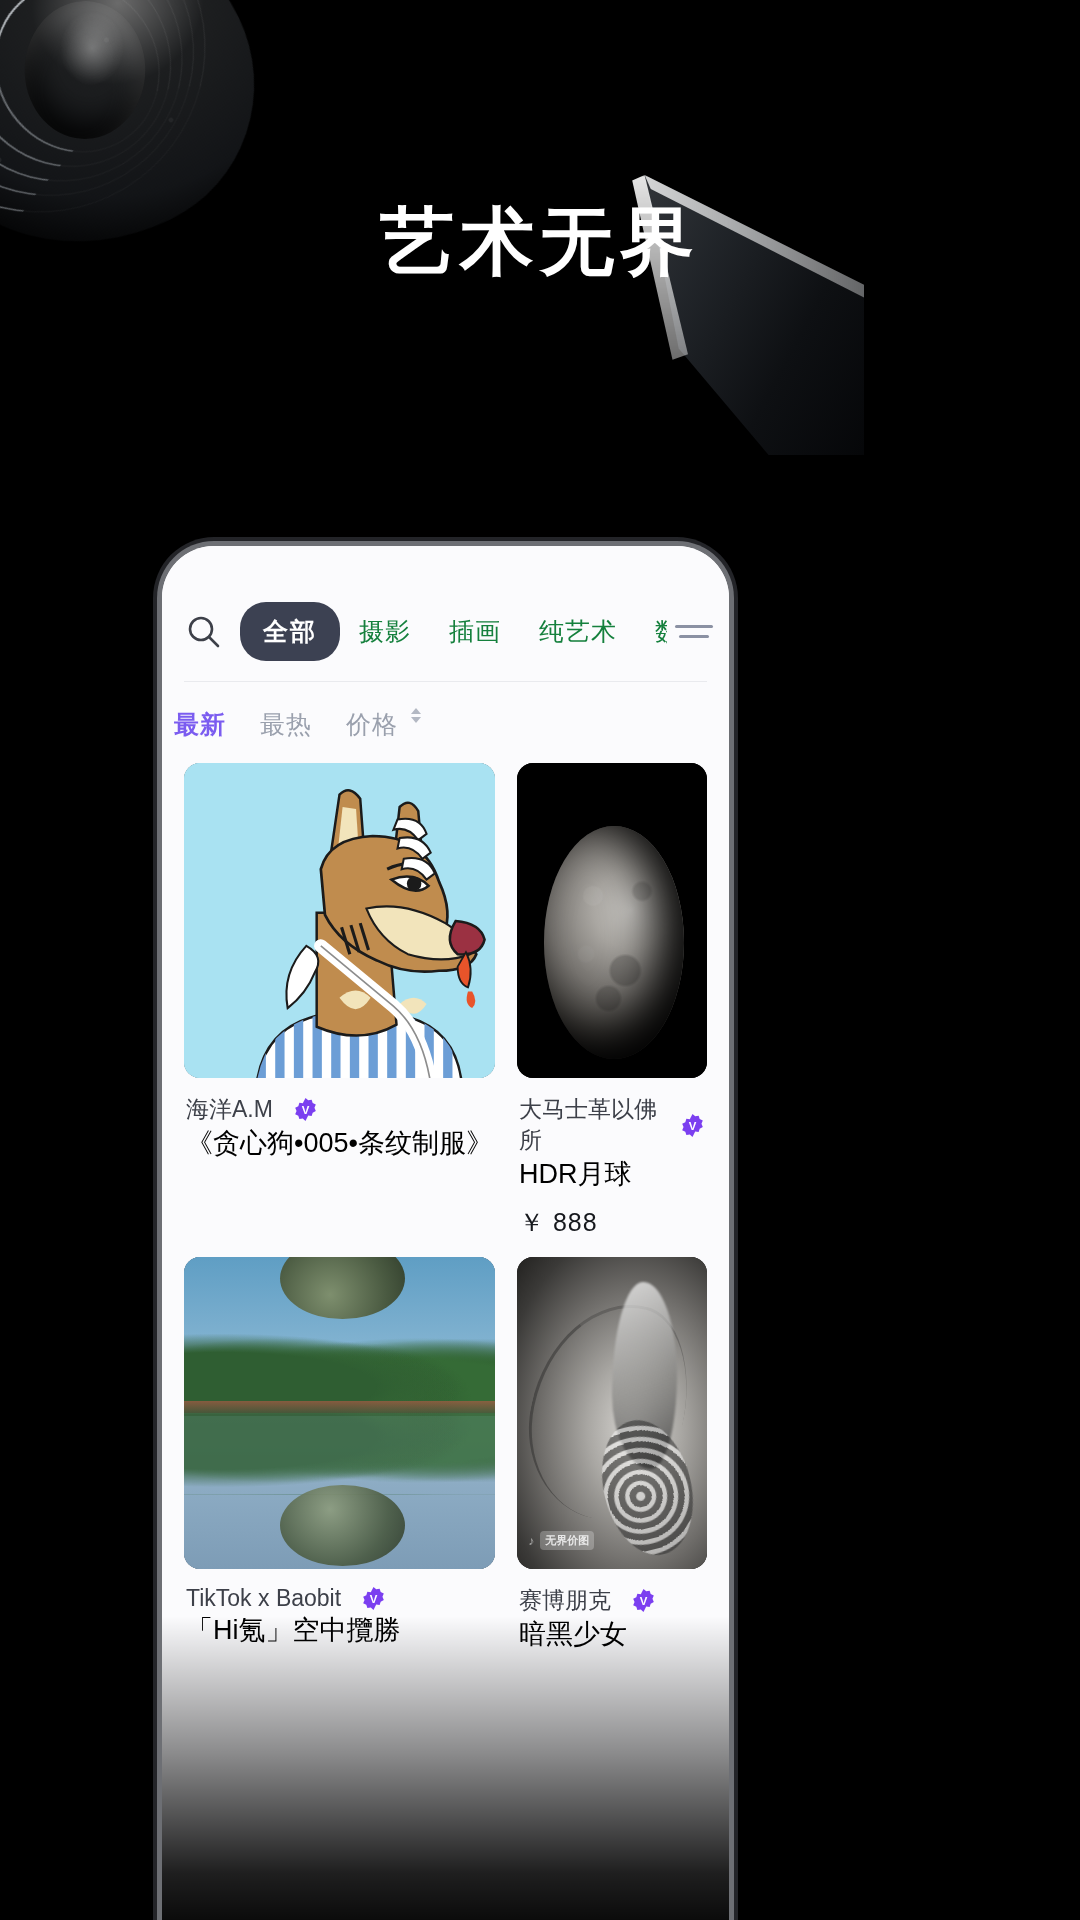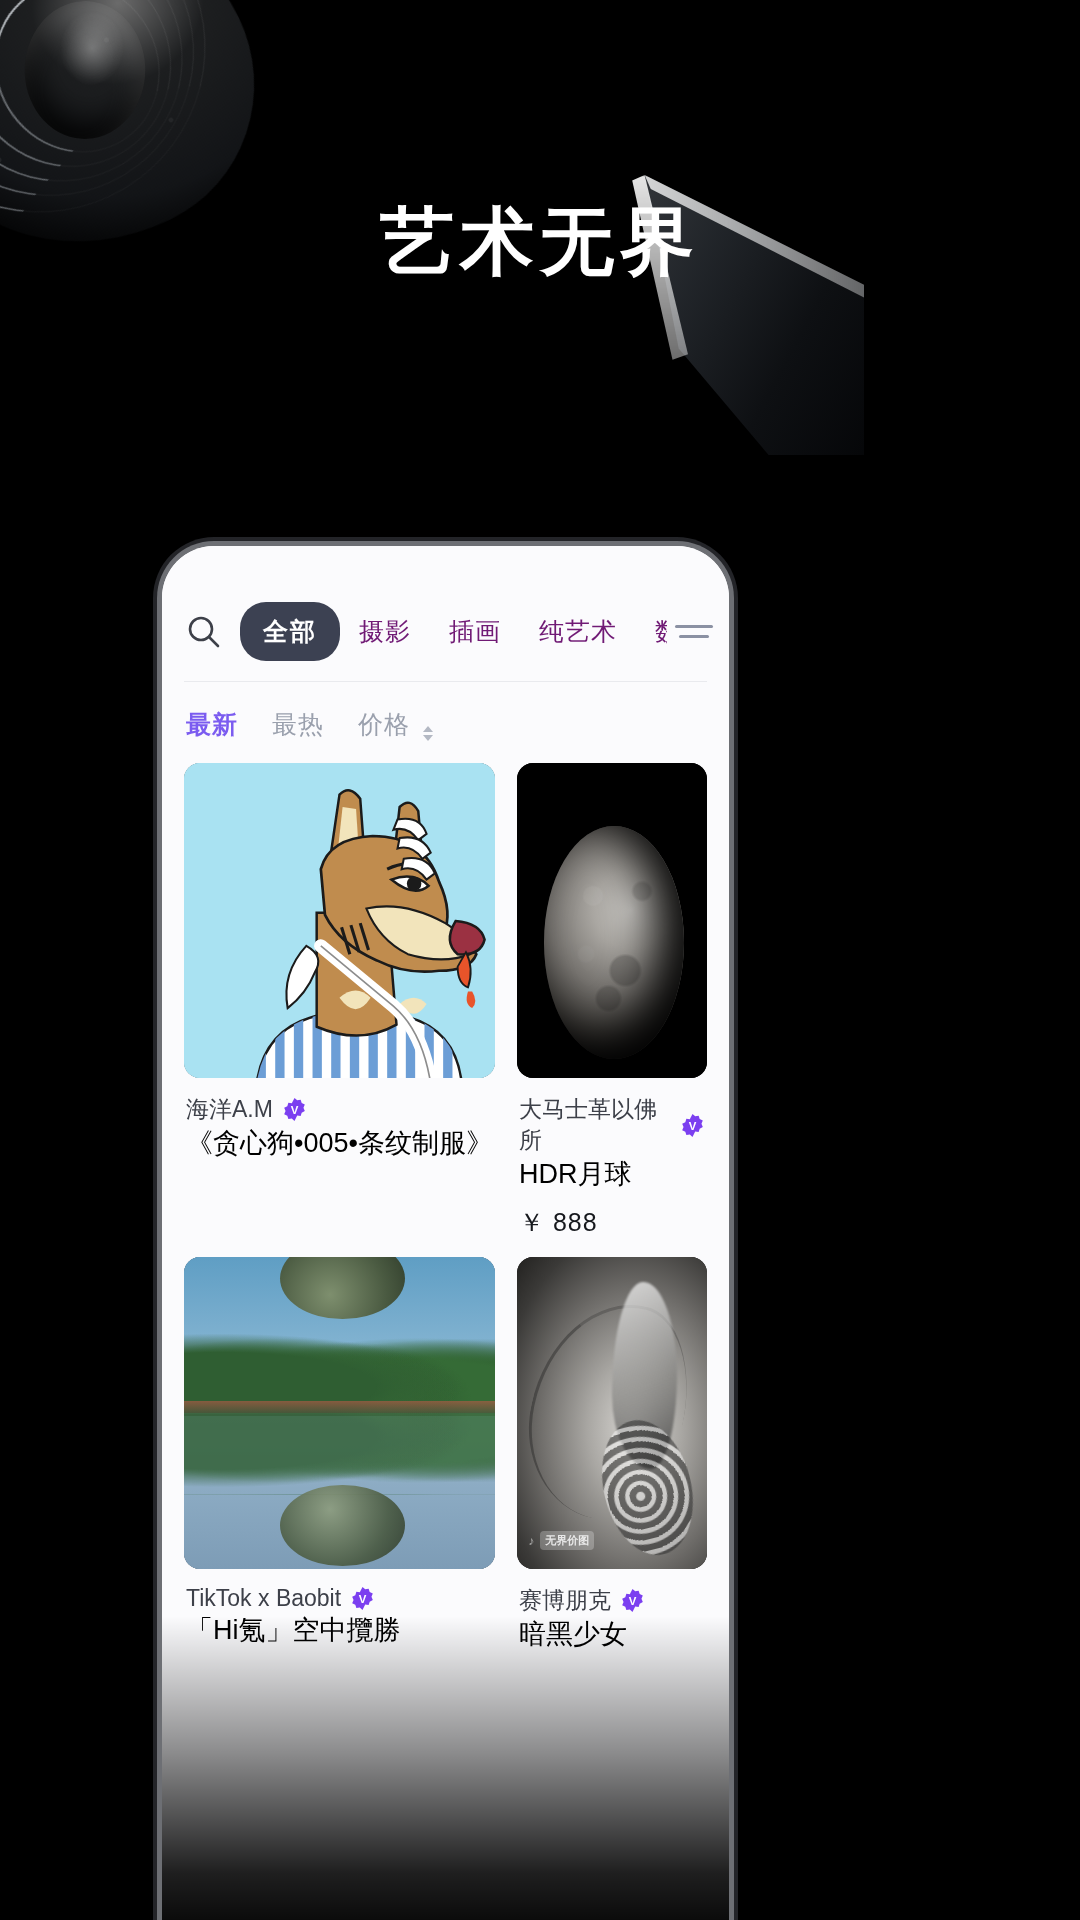--- a/index.html
+++ b/index.html
@@ -94,57 +94,57 @@
 
   
   #tabbar {
     display:flex; align-items:center; gap:2px;
     padding:56px 16px 20px 22px;
   }
   #search-icon { width:40px; height:40px; flex:none; margin-right:14px; }
   #search-icon svg { display:block; }
   .tabs { display:flex; align-items:center; flex:1; gap:0; overflow:hidden; }
   .tab {
-    font-size:25px; color:#701a75; white-space:nowrap;
+    font-size:25px; color:#15803d; white-space:nowrap;
     padding:0 19px; letter-spacing:1px;
   }
   .tab.active {
     color:#fff; background:#3c4152; border-radius:26px;
     padding:13px 23px; font-weight:600; letter-spacing:2px;
   }
   #menu-icon { width:38px; flex:none; margin-left:6px; }
   #menu-icon span {
     display:block; height:3px; border-radius:2px; background:#8b91a3; margin:7px 0;
   }
   #menu-icon span:nth-child(2){ width:30px; margin-left:4px;}
   .divider { height:1px; background:#e9eaee; margin:0 22px; }
 
   
-  #sortbar { display:flex; align-items:center; gap:34px; padding:26px 24px 22px 24px; }
+  #sortbar { display:flex; align-items:center; gap:34px; padding:26px 24px 22px 12px; }
   .sort { font-size:25px; color:#9aa0ad; letter-spacing:1px; }
   .sort.active { color:#7b5cf0; font-weight:600; }
-  .sort-price { display:flex; align-items:flex-end; gap:13px; }
+  .sort-price { display:flex; align-items:flex-start; gap:13px; }
   .chev { display:flex; flex-direction:column; gap:3px; }
   .chev i { display:block; width:0;height:0; border-left:5px solid transparent; border-right:5px solid transparent; }
   .chev .up { border-bottom:6px solid #b3b8c3; }
   .chev .dn { border-top:6px solid #b3b8c3; }
 
   
   #grid {
     display:grid; grid-template-columns:1fr 1fr; gap:18px 22px;
     padding:0 22px;
   }
   .card { }
   .thumb {
     width:100%; height:315px; border-radius:16px; overflow:hidden; position:relative;
     background:#111;
   }
   .thumb.tall { height:312px; }
   .meta { padding:16px 2px 0 2px; }
-  .author { display:flex; align-items:center; gap:9px; font-size:23px; color:#3d4049; }
+  .author { display:flex; align-items:center; gap:20px; font-size:23px; color:#3d4049; }
   .badge {
     width:25px;height:25px;flex:none;position:relative;
   }
   .badge svg{display:block}
   .title {
     font-size:27px; color:#000000; font-weight:500;
     white-space:nowrap; overflow:hidden; text-overflow:clip; letter-spacing:0;
   }
   .price { font-size:25px; color:#16181d; margin-top:14px; letter-spacing:1px; }
 

